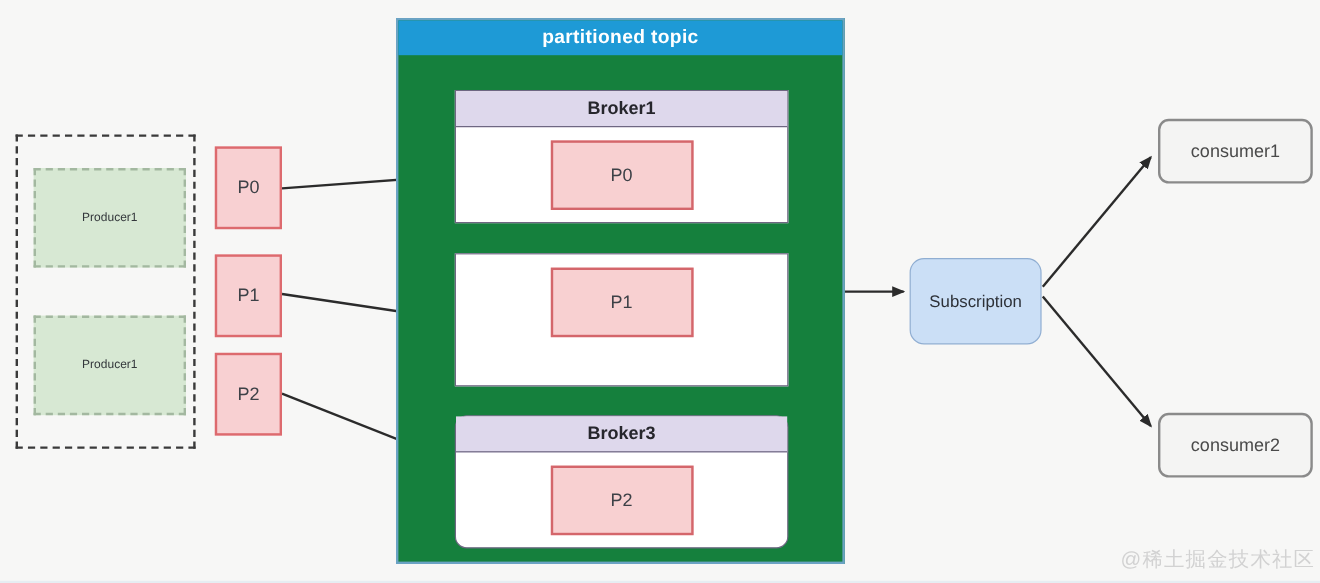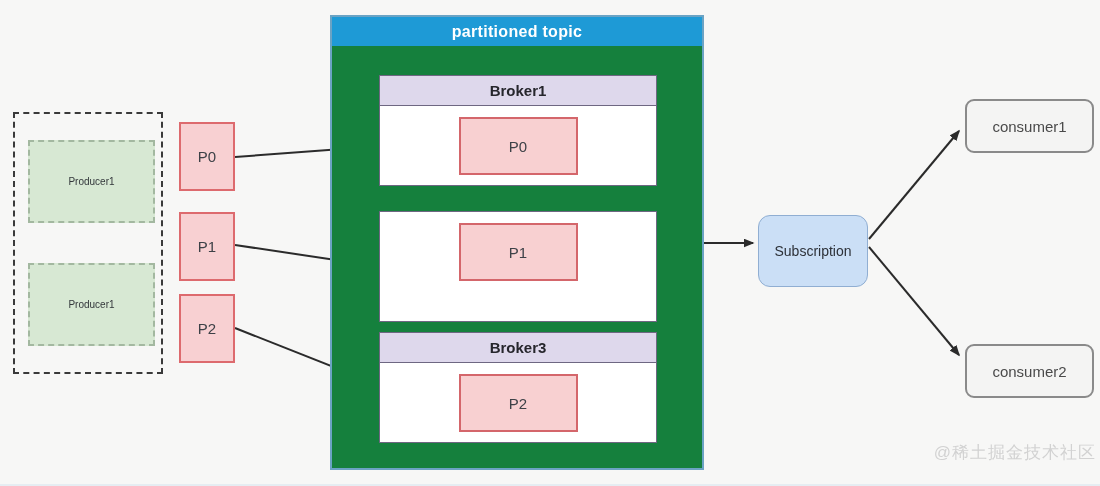--- a/index.html
+++ b/index.html
@@ -80,21 +80,21 @@
   .broker {
     position: absolute;
     left: 47px;
     width: 278px; height: 111px;
     background: #ffffff;
     border: 1px solid #6e6782;
     box-sizing: border-box;
   }
   .broker.b1 { top: 58px; }
   .broker.b2 { top: 194px; }
-  .broker.b3 { top: 315px; }
+  .broker.b3 { top: 329px; border-radius: 10px; }
   .broker-header {
     height: 30px;
     background: #ded8ec;
     border-bottom: 1px solid #6e6782;
     box-sizing: border-box;
     display: flex; align-items: center; justify-content: center;
     font-weight: bold;
     font-size: 15px;
     color: #26262c;
   }
@@ -135,21 +135,21 @@
     box-sizing: border-box;
     display: flex; align-items: center; justify-content: center;
     font-size: 15px; color: #4a4a4a;
   }
   .consumer.c1 { top: 99px; }
   .consumer.c2 { top: 344px; }
 
   
   .watermark {
     position: absolute;
-    right: 4px; bottom: 22px;
+    right: 4px; bottom: 8px;
     font-size: 17px;
     color: #d2d2d2;
     letter-spacing: 1px;
   }
 
   
   .bottom-edge {
     position: absolute;
     left: 0; bottom: 0;
     width: 100%; height: 2px;

